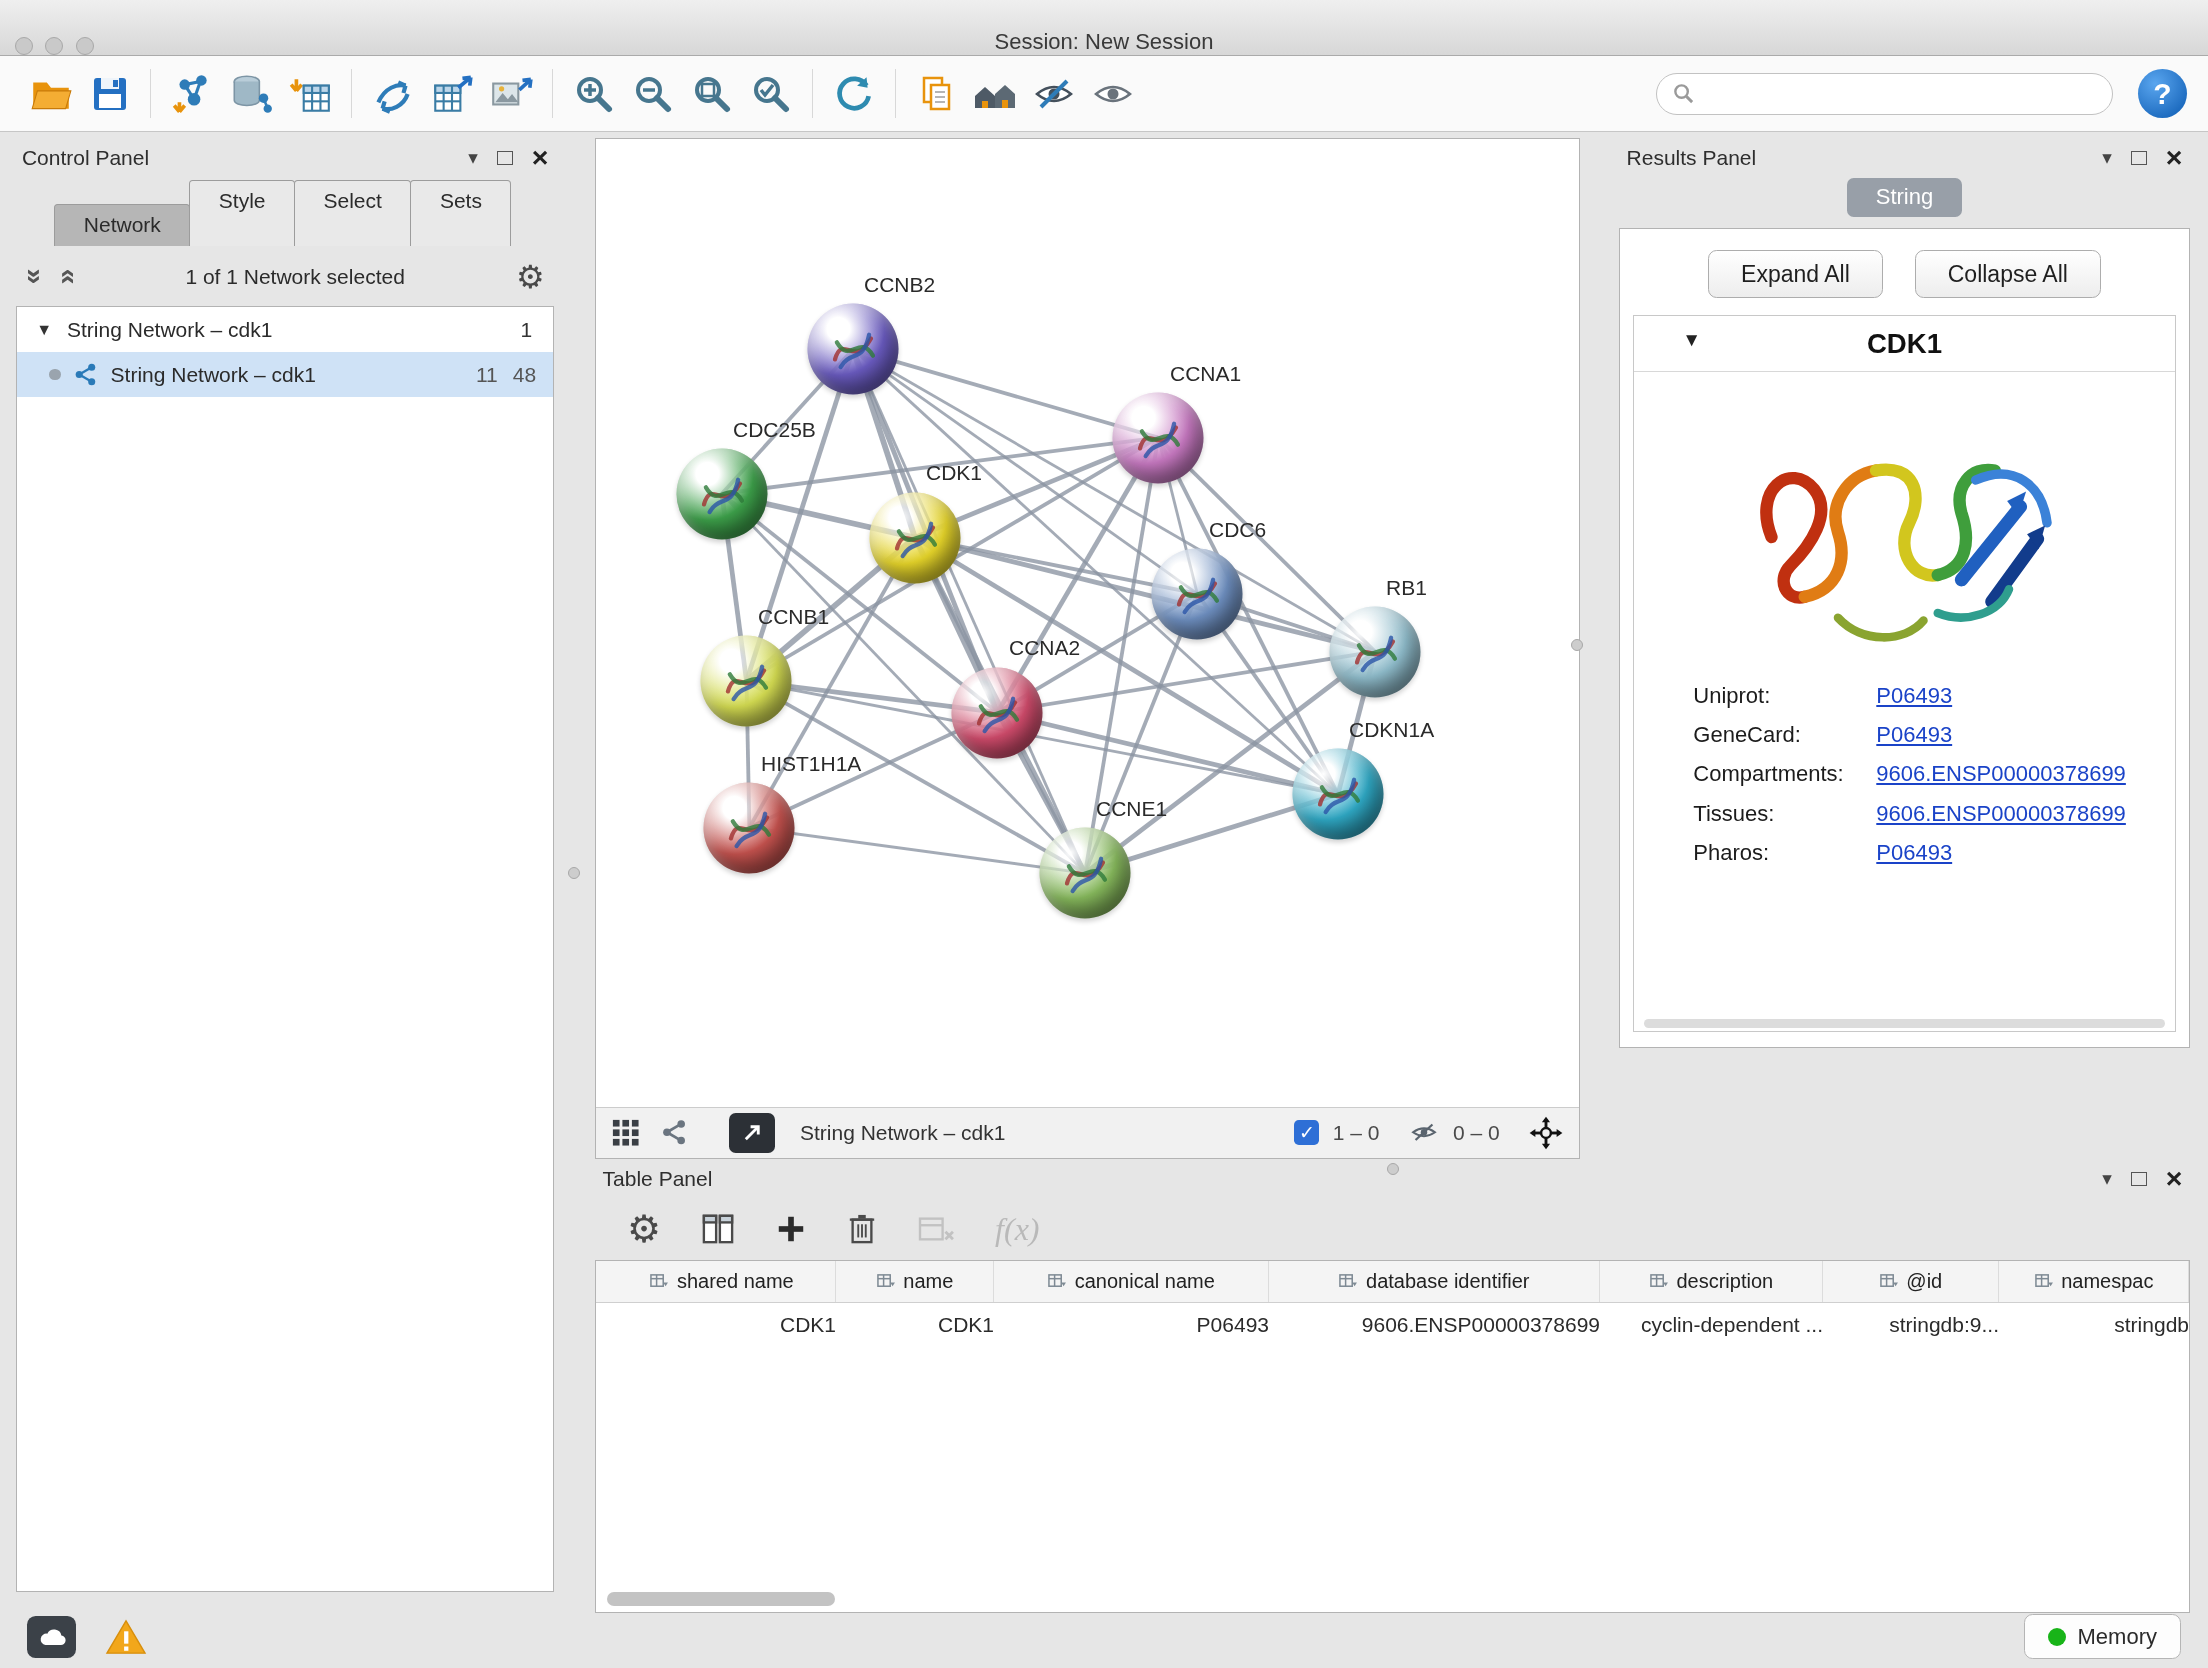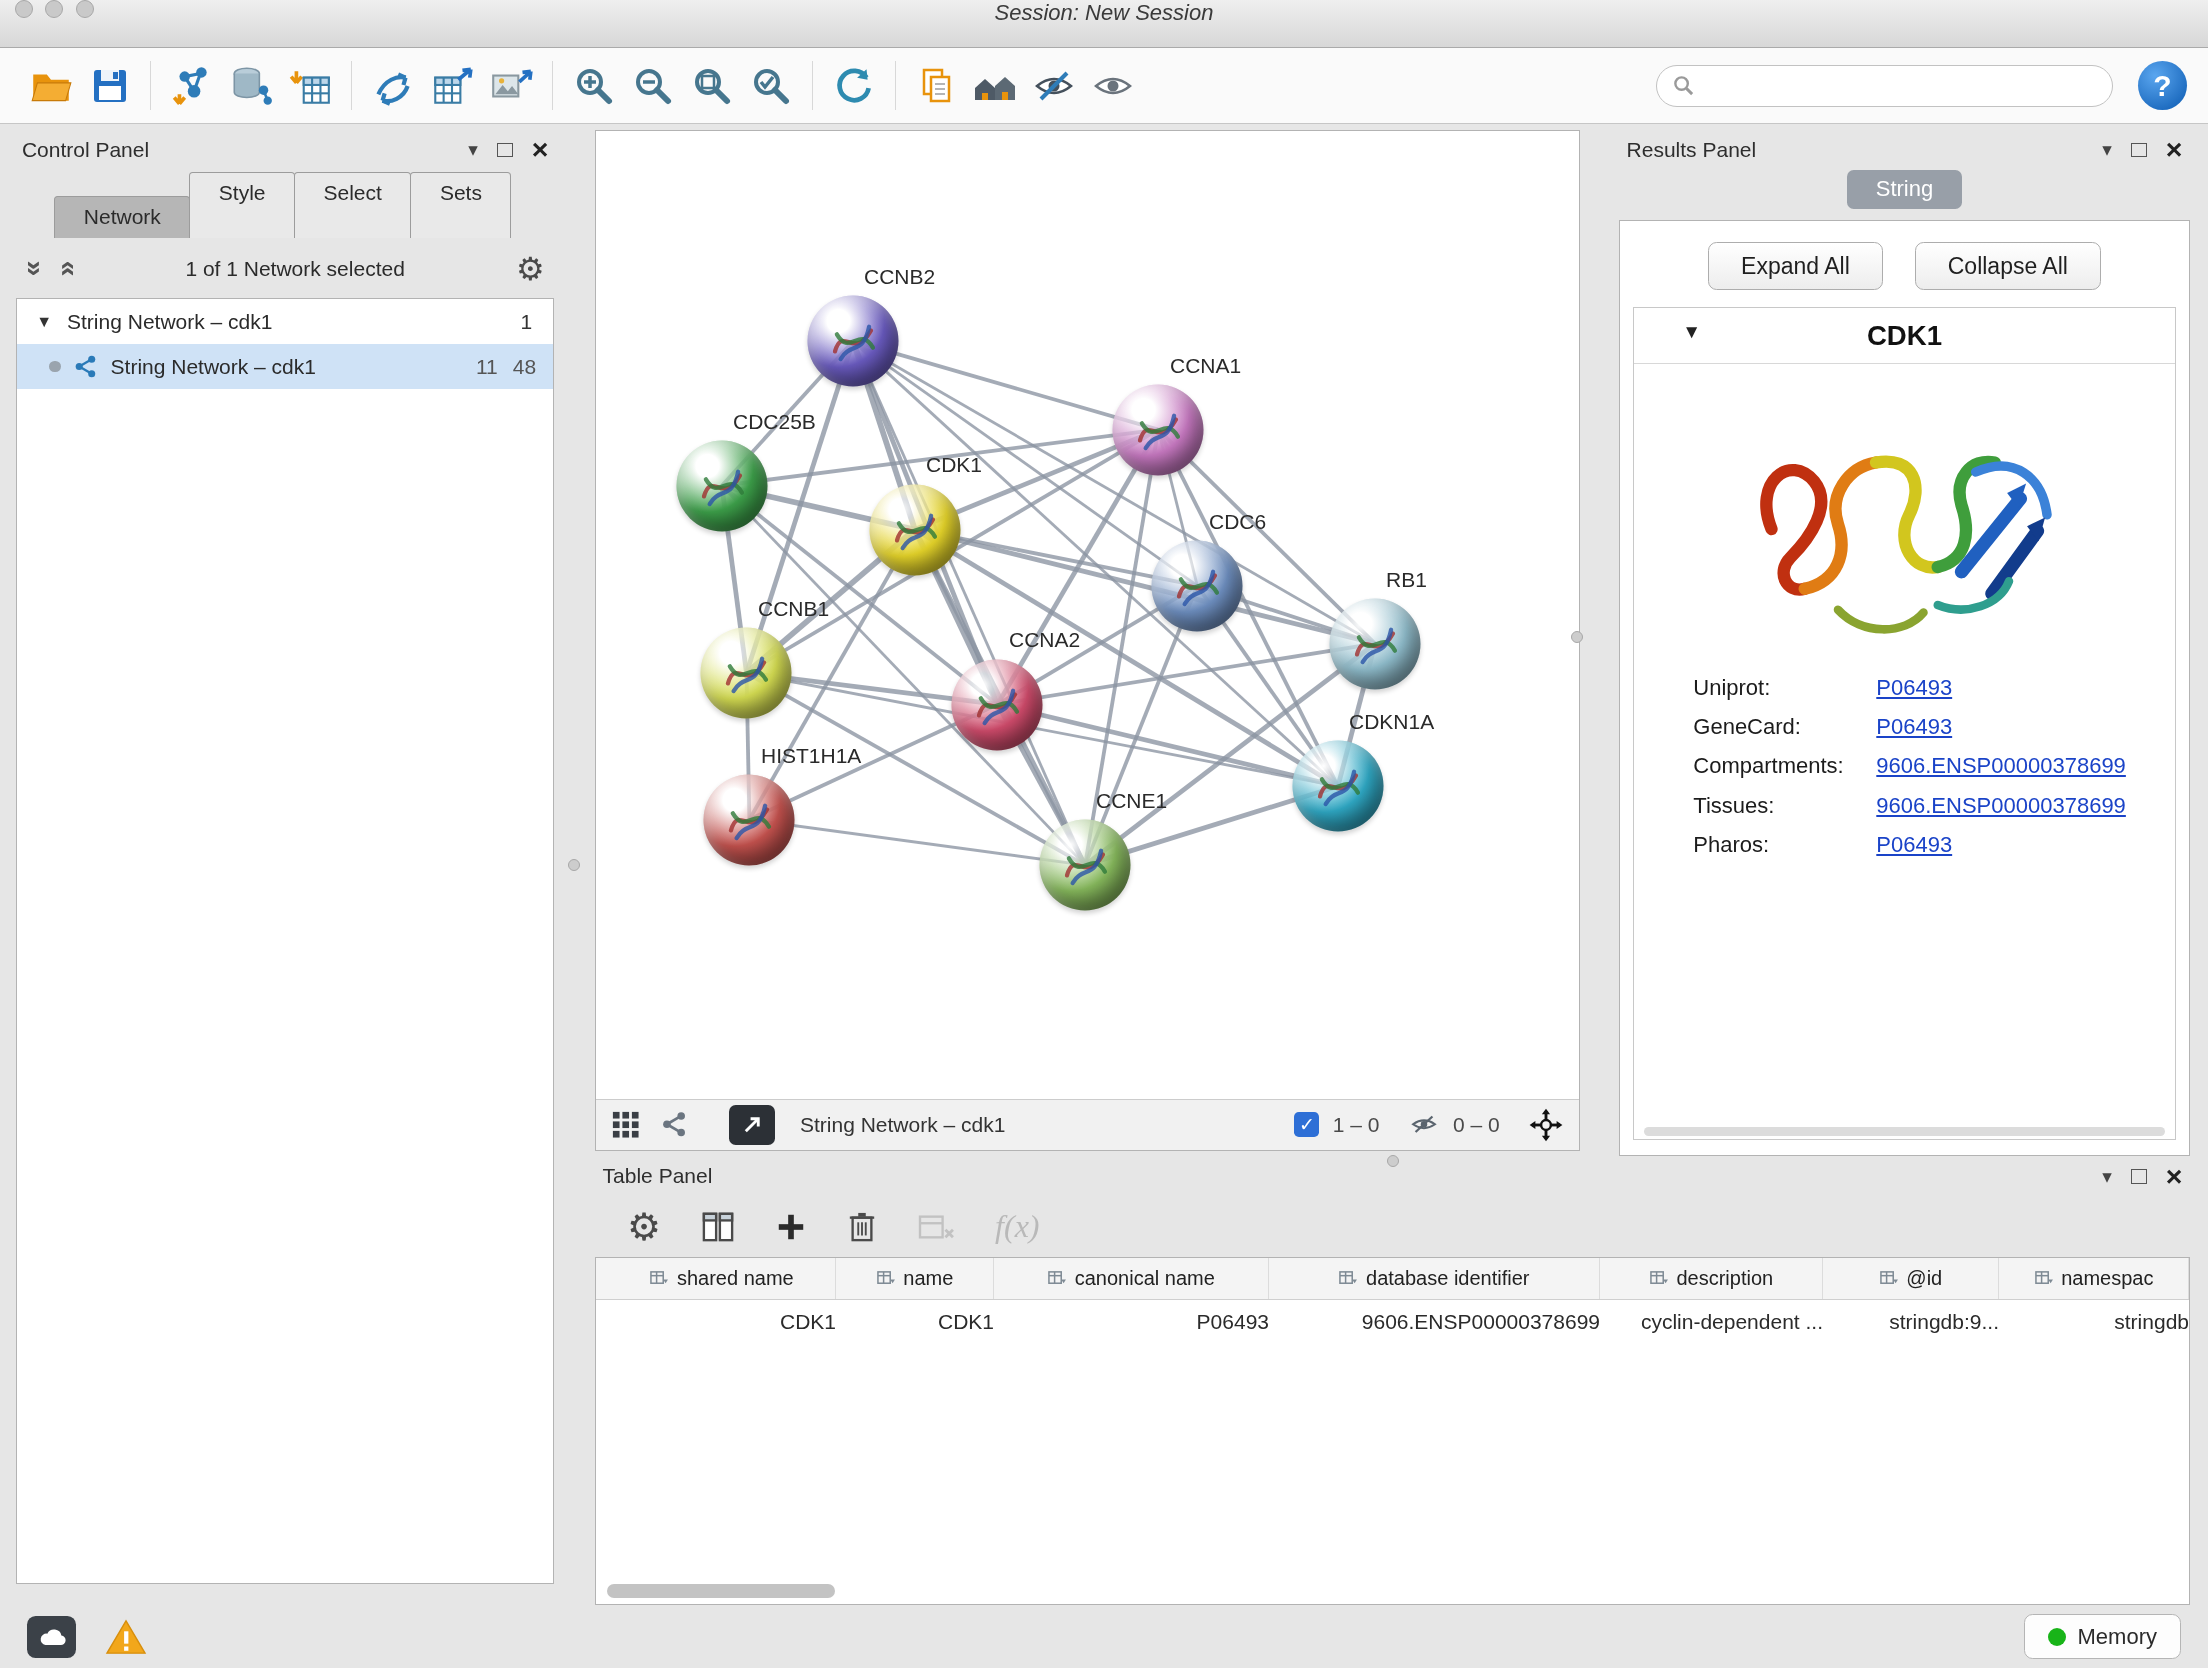--- a/index.html
+++ b/index.html
@@ -1,20 +1,20 @@
 <!DOCTYPE html>
 <html style="font-size:15px"><head>
 <meta charset="utf-8">
 <style>
   * { margin:0; padding:0; box-sizing:border-box; }
   html,body { width:2208px; height:1668px; }
   body { font-family:"Liberation Sans", sans-serif; background:#e6e6e6; overflow:hidden; position:relative; color:#2b2b2b; }
 
   
-  .titlebar { height:48px; background:linear-gradient(#efefef,#d7d7d7); border-bottom:1px solid #aaa; display:flex; align-items:flex-start; position:relative;font-style:italic; }
+  .titlebar { height:56px; background:linear-gradient(#efefef,#d7d7d7); border-bottom:1px solid #aaa; display:flex; align-items:flex-end; position:relative; }
   .traffic { display:flex; gap:12.4px; margin-left:15px; z-index:2; }
   .light { width:18px; height:18px; border-radius:50%; background:#c9c9c9; border:1px solid #a8a8a8; }
   .title-text { position:absolute; left:0; right:0; text-align:center; font-size:22px; color:#3a3a3a; }
 
   
   .toolbar { height:76px; background:#fafafa; border-bottom:1px solid #c6c6c6; display:flex; align-items:center; padding:0 21px; }
   .tb-btn { width:59px; height:59px; display:flex; align-items:center; justify-content:center; border-radius:7.6px; cursor:pointer; }
   .tb-sep { width:1px; height:49px; background:#d8d8d8; margin:0 11.4px; }
   .tb-search { margin-left:auto; width:457px; height:42px; background:#fff; border:1px solid #c2c2c2; border-radius:21px; display:flex; align-items:center; padding:0 15px; margin-right:25px; }
   .tb-search input { border:none; outline:none; flex:1; font-size:20px; background:transparent; margin-left:9.5px; }
@@ -65,21 +65,21 @@
   .net-toolbar { position:absolute; left:0; right:0; bottom:0; height:51px; background:#f1f1f1; border-top:1px solid #ccc; display:flex; align-items:center; padding:0 15px; font-size:21px; color:#333; }
   .nt-iconbtn { display:flex; align-items:center; justify-content:center; margin-right:21px; }
   .nt-darkbtn { width:46px; height:40px; background:#2c3036; border-radius:6.7px; display:flex; align-items:center; justify-content:center; margin:0 25px 0 19px; }
   .nt-title { flex:1; }
   .nt-right { display:flex; align-items:center; gap:13.3px; }
   .nt-check { width:25px; height:25px; background:#2e6fd6; border-radius:4.8px; color:#fff; font-size:19px; display:flex; align-items:center; justify-content:center; }
   .nt-count { color:#4a4a4a; margin-right:15px; }
 
   
   .string-tab { align-self:center; background:#989fa8; color:#fff; font-size:22px; padding:6.7px 28.5px; border-radius:6.7px; margin-top:0px; }
-  .results-box { margin-top:11.4px; background:#fff; border:1px solid #b3b3b3; height:936px; padding:15px 13.3px; display:flex; flex-direction:column; }
+  .results-box { margin-top:11.4px; background:#fff; border:1px solid #b3b3b3; height:820px; padding:15px 13.3px; display:flex; flex-direction:column; }
   .res-btnrow { display:flex; justify-content:center; gap:32px; margin:5.7px 0 17px; }
   .res-btn { border:1px solid #adadad; background:linear-gradient(#ffffff,#ededed); border-radius:8.6px; padding:9.5px 32px; font-size:23px; color:#1f1f1f; }
   .gene-section { border:1px solid #c8c8c8; flex:1; display:flex; flex-direction:column; overflow:hidden; }
   .gene-header { position:relative; border-bottom:1px solid #d8d8d8; padding:11.4px 0; text-align:center; }
   .gene-caret { position:absolute; left:48px; top:13.3px; font-size:19px; color:#222; }
   .gene-symbol { font-size:27.6px; font-weight:bold; color:#111; }
   .gene-desc { font-size:23px; padding:11.4px 7.6px 3.8px 23px; }
   .protein-figure { margin:13.3px auto 5.7px; }
   .crosslinks-title { font-weight:bold; font-size:24px; padding:15px 0 7.6px 27px; color:#111; }
   .xl-row { display:flex; align-items:center; padding:6.7px 0 6.7px 59px; font-size:22px; }

